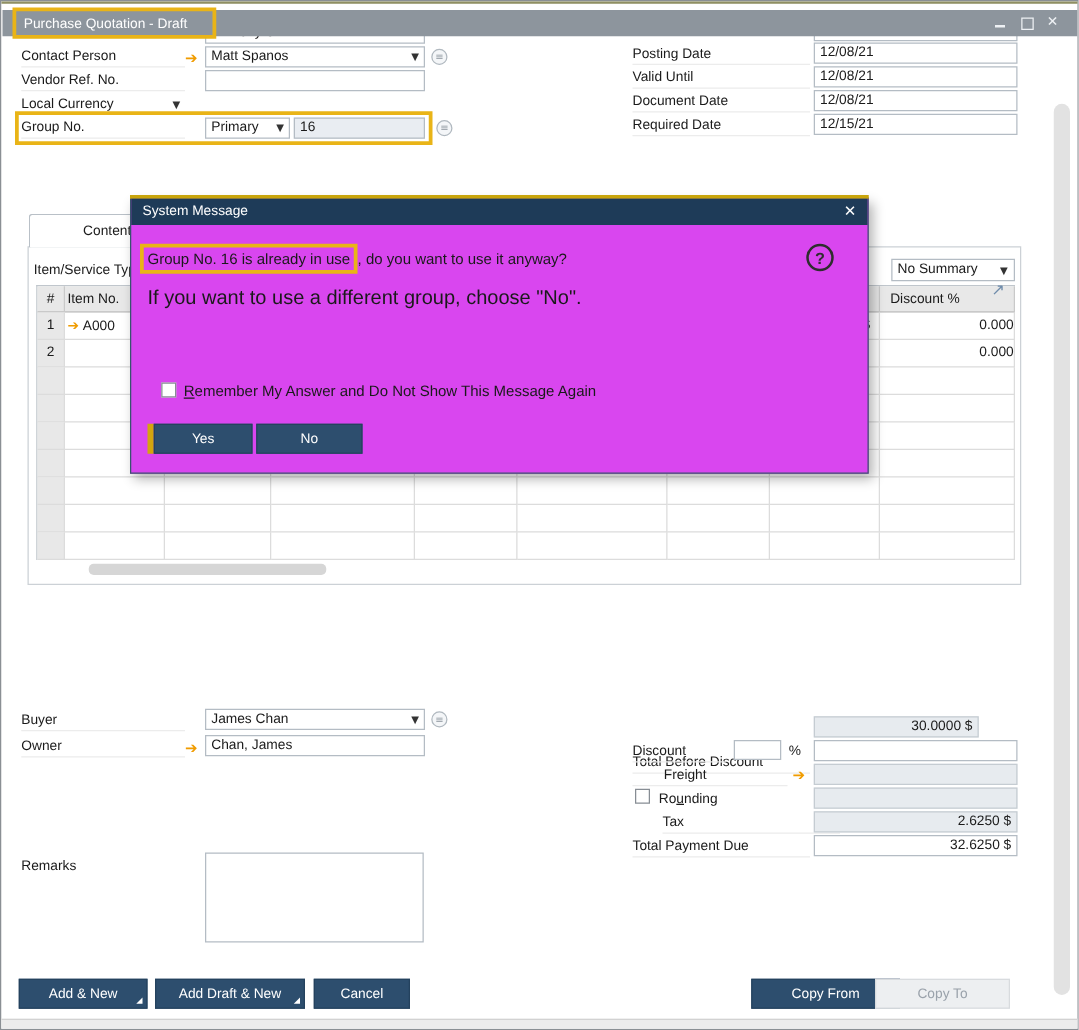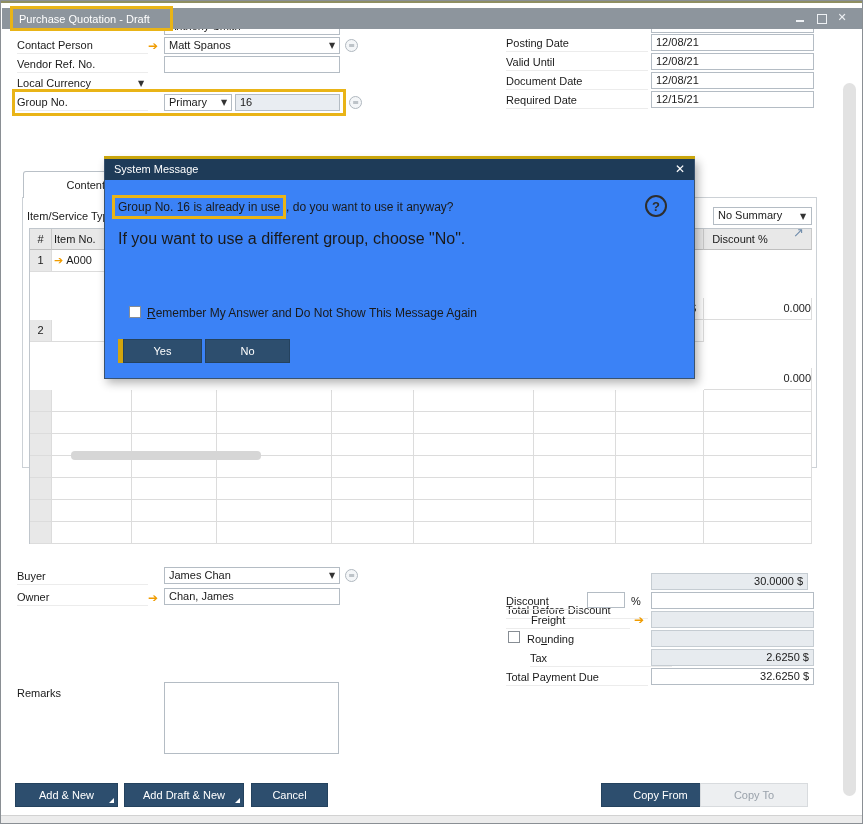--- a/index.html
+++ b/index.html
@@ -34,34 +34,34 @@
   
   .panel { position:absolute; left:21px; top:196px; width:795px; height:271px; border:1px solid #ccd1d6; background:#fff; }
   .tab { position:absolute; left:22px; top:170px; width:131px; height:27px; background:#fff; border:1px solid #b9c0c7; border-bottom:none; border-radius:3px 3px 0 0; text-align:center; line-height:26px; z-index:2; }
   .expand-ic { position:absolute; left:792px; top:224px; color:#6f8cab; font-size:13px; font-family:"DejaVu Sans", sans-serif; z-index:3; }
 
   .grid { position:absolute; left:28px; top:227px; width:783px; border-top:1px solid #c0c6cc; border-left:1px solid #c0c6cc; background:#fff; }
   .grow { display:flex; }
   .gc { border-right:1px solid #dcdcdc; border-bottom:1px solid #dcdcdc; height:22px; line-height:21px; padding:0 2px; white-space:nowrap; overflow:hidden; position:relative; }
   .gh .gc { background:#e8e8e8; border-right:1px solid #c9c9c9; border-bottom:1px solid #bfbfbf; height:21px; line-height:20px; }
   .gc.numcol { background:#e8e8e8; text-align:center; }
-  .gc.rt { text-align:right;margin-top:48px; }
+  .gc.rt { text-align:right; }
 
   .hscroll { position:absolute; left:70px; top:450px; width:190px; height:9px; background:#d6d6d6; border-radius:4px; }
   .vscroll { position:absolute; left:842px; top:82px; width:13px; height:713px; background:#e2e2e2; border-radius:7px; }
 
   
   .btn { position:absolute; height:24px; background:#2d4e6e; border:1px solid #24425e; color:#fff; text-align:center; line-height:22px; font-size:11px; cursor:default; }
   .btn .tri { position:absolute; right:3px; bottom:3px; width:0; height:0; border-left:5px solid transparent; border-bottom:5px solid #fff; }
   .btn.disabled { background:#edeff1; border-color:#d8dbde; color:#9aa2ab; }
 
   .bottom-strip { position:absolute; left:0; top:814px; width:863px; height:10px; background:#ececec; border-top:1px solid #d2d2d2; }
 
   
-  .dialog { position:absolute; left:103px; top:157px; width:591px; height:221px; z-index:50; box-shadow:3px 4px 9px rgba(0,0,0,0.30); background:#3b82f6; border:1px solid #3a536f; }
+  .dialog { position:absolute; left:103px; top:157px; width:591px; height:221px; z-index:50; box-shadow:3px 4px 9px rgba(0,0,0,0.30); background:#d946ef; border:1px solid #3a536f; }
   .dlg-gold { position:absolute; left:-1px; top:-3px; width:591px; height:3px; background:#c9a50c; }
   .dlg-title { position:absolute; left:0; top:0; width:100%; height:21px; background:#1e3b58; color:#fff; line-height:21px; padding-left:9px; font-size:11px; }
   .dlg-close { position:absolute; right:9px; top:3px; color:#fff; font-size:12px; line-height:15px; font-family:"DejaVu Sans", sans-serif; cursor:default; }
   .dlg-msg1 { position:absolute; left:7px; top:36px; font-size:12px; display:flex; align-items:center; }
   .msg-hl { border:3px solid #e9b417; padding:2px 3px; display:inline-block;text-align:right; }
   .dlg-msg2 { position:absolute; left:13px; top:71px; font-size:16px; }
   .help-ic { position:absolute; left:540px; top:36px; width:22px; height:22px; border:2px solid #2e2e2e; border-radius:50%; text-align:center; line-height:19px; font-weight:bold; font-size:13px; color:#2e2e2e; }
   .dlg-cb-label { position:absolute; left:42px; top:147px; font-size:12px; }
   .gold-bar { position:absolute; left:13px; top:180px; width:5px; height:24px; background:#d3a50e; }
   .u { text-decoration:underline; }
@@ -243,21 +243,21 @@
   <span class="cicon" style="left:344px; top:568px;">≡</span>
 
   <div class="label" style="left:16px; top:589px; width:131px;">Owner</div>
   <span class="larrow" style="left:147px; top:591px;">➔</span>
   <div class="field" style="left:163px; top:587px; width:176px;">Chan, James</div>
 
   <div class="label plain" style="left:16px; top:685px; width:80px;">Remarks</div>
   <div class="field" style="left:163px; top:681px; width:175px; height:72px;"></div>
 
   <div class="label" style="left:505px; top:574px; width:142px;margin-top:28px;">Total Before Discount</div>
-  <div class="field grey rt" style="left:650px; top:572px; width:157px;">30.0000 $</div>
+  <div class="field grey rt" style="left:650px; top:572px; width:132px;">30.0000 $</div>
 
   <div class="label" style="left:505px; top:593px; width:75px;">Discount</div>
   <div class="field" style="left:586px; top:591px; width:38px; height:16px;"></div>
   <div class="label plain" style="left:630px; top:593px; width:14px;">%</div>
   <div class="field" style="left:650px; top:591px; width:163px;"></div>
 
   <div class="label" style="left:505px; top:612px; width:124px;padding-left:25px;">Freight</div>
   <span class="larrow" style="left:633px; top:613px;">➔</span>
   <div class="field grey" style="left:650px; top:610px; width:163px;"></div>
 

